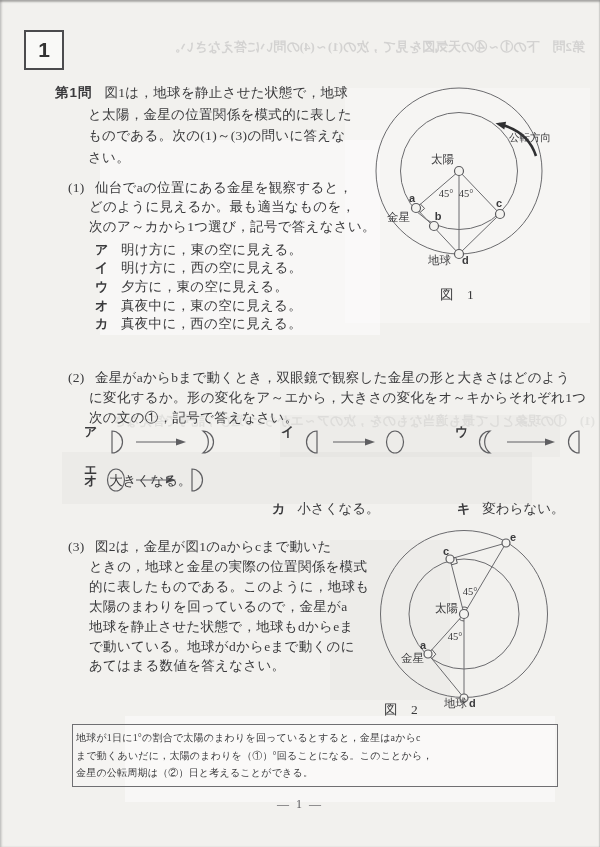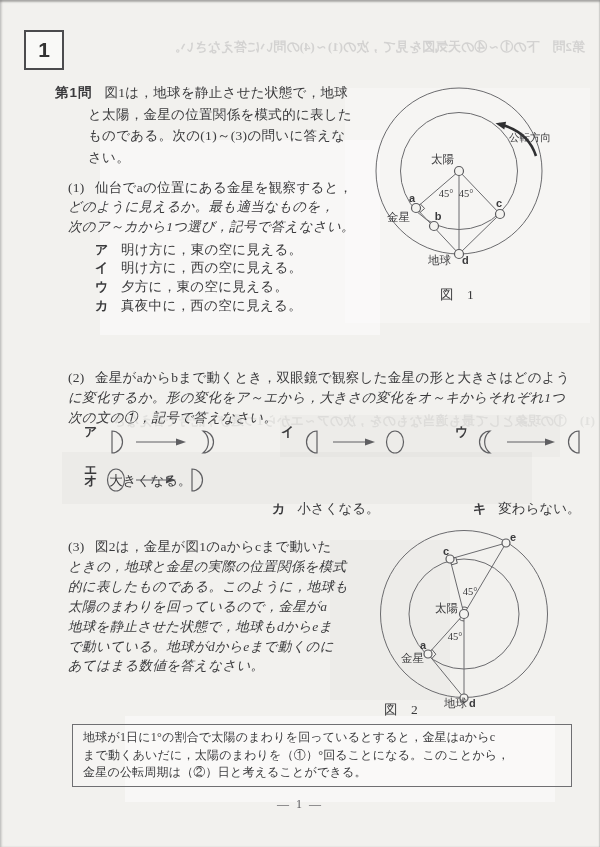--- a/index.html
+++ b/index.html
@@ -18,21 +18,21 @@
     position:absolute;left:24px;top:30px;width:36px;height:36px;
     border:2px solid #4c4c4e;background:rgba(255,255,255,.55);
     display:flex;align-items:center;justify-content:center;
     font-family:"Liberation Sans","DejaVu Sans",sans-serif;
     font-size:21px;font-weight:bold;color:#333;
   }
   .tblock{position:absolute;font-size:13.5px;letter-spacing:.3px;}
   .tblock .ln{white-space:nowrap;}
   .qlabel{font-weight:bold;font-family:"Liberation Sans","DejaVu Sans",sans-serif;letter-spacing:1px;}
   .qnum{display:inline-block;width:27px;}
-  .indent21{font-style:italic;}
+  .indent21{margin-left:21px;}
   .opt .letter,.opt-letter{
     font-family:"Liberation Sans","DejaVu Sans",sans-serif;
     font-weight:bold;font-size:13px;
   }
   .opt .letter{display:inline-block;width:15px;margin-left:27px;margin-right:11px;}
   .intro .ln{line-height:21.5px;}
   .q1 .ln{line-height:19.3px;}
   .q1 .opt{line-height:18.6px;}
   .q2 .ln,.q3 .ln{line-height:19.9px;}
   .fig{position:absolute;}
@@ -42,21 +42,21 @@
   .fig text{fill:#3a3a3c;font-family:"Liberation Serif","DejaVu Serif",serif;}
   .fig text.pt{font-family:"Liberation Sans","DejaVu Sans",sans-serif;font-weight:bold;font-size:11px;}
   .phase-group{position:absolute;display:flex;align-items:center;gap:7px;}
   .phase-group .opt-letter{align-self:flex-start;margin-top:-5px;}
   svg.phase{width:24px;height:28px;display:block;}
   .size-opt{position:absolute;white-space:nowrap;font-size:13.5px;}
   .size-opt .opt-letter{margin-right:12px;}
   .bottombox{
     position:absolute;left:72px;top:724px;width:478px;
     border:1.2px solid #6f6f72;background:rgba(255,255,255,.25);
-    padding:4px 10px;font-size:12px;letter-spacing:.2px;
+    padding:4px 3px;font-size:10px;letter-spacing:.2px;
   }
   .bottombox .ln{white-space:nowrap;line-height:17.6px;}
   .footer{position:absolute;left:0;right:0;top:797px;text-align:center;
           font-size:12px;color:#59595c;letter-spacing:2px;}
 </style>
 </head>
 <body>
 
 <div class="page">
 
@@ -80,20 +80,21 @@
   </div>
 
   <div class="tblock q1" style="left:68px;top:178px;">
     <div class="ln"><span class="qnum">(1)</span><span>仙台でaの位置にある金星を観察すると，</span></div>
     <div class="ln indent21">どのように見えるか。最も適当なものを，</div>
     <div class="ln indent21">次のア～カから1つ選び，記号で答えなさい。</div>
     <div style="height:5px;"></div>
     <div class="opt"><span class="letter">ア</span><span>明け方に，東の空に見える。</span></div>
     <div class="opt"><span class="letter">イ</span><span>明け方に，西の空に見える。</span></div>
     <div class="opt"><span class="letter">ウ</span><span>夕方に，東の空に見える。</span></div>
+    <div class="opt"><span class="letter">オ</span><span>真夜中に，東の空に見える。</span></div>
     <div class="opt"><span class="letter">カ</span><span>真夜中に，西の空に見える。</span></div>
   </div>
 
   <svg class="fig" style="left:358px;top:83px;" width="240" height="232" viewBox="0 0 240 232">
     <circle class="orbit" cx="101" cy="88" r="83"></circle>
     <circle class="orbit" cx="101" cy="88" r="58.5"></circle>
     <line x1="101" y1="88" x2="101" y2="171"></line>
     <line x1="101" y1="88" x2="58" y2="125"></line>
     <line x1="101" y1="88" x2="142" y2="131"></line>
     <line x1="101" y1="171" x2="58" y2="125"></line>
@@ -173,21 +174,21 @@
         <line x1="1" y1="6" x2="33" y2="6" stroke="#5f5f62" stroke-width="1"></line>
         <polygon points="41,6 31,2.6 31,9.4" fill="#5f5f62"></polygon>
       </svg>
     <svg class="phase" viewBox="0 0 24 28">
         <path d="M8,3 A10.5,11 0 0 1 8,25 Z" fill="none" stroke="#5f5f62" stroke-width="1.2"></path>
       </svg>
   </div>
 
   <div class="size-opt" style="left:84px;top:472px;"><span class="opt-letter">オ</span><span>大きくなる。</span></div>
   <div class="size-opt" style="left:272px;top:500px;text-align:right;"><span class="opt-letter">カ</span><span>小さくなる。</span></div>
-  <div class="size-opt" style="left:473px;top:500px;"><span class="opt-letter">キ</span><span>変わらない。</span></div>
+  <div class="size-opt" style="left:457px;top:500px;"><span class="opt-letter">キ</span><span>変わらない。</span></div>
 
   <div class="tblock q3" style="left:68px;top:537px;">
     <div class="ln"><span class="qnum">(3)</span><span>図2は，金星が図1のaからcまで動いた</span></div>
     <div class="ln indent21">ときの，地球と金星の実際の位置関係を模式</div>
     <div class="ln indent21">的に表したものである。このように，地球も</div>
     <div class="ln indent21">太陽のまわりを回っているので，金星がa</div>
     <div class="ln indent21">地球を静止させた状態で，地球もdからeま</div>
     <div class="ln indent21">で動いている。地球がdからeまで動くのに</div>
     <div class="ln indent21">あてはまる数値を答えなさい。</div>
   </div>

